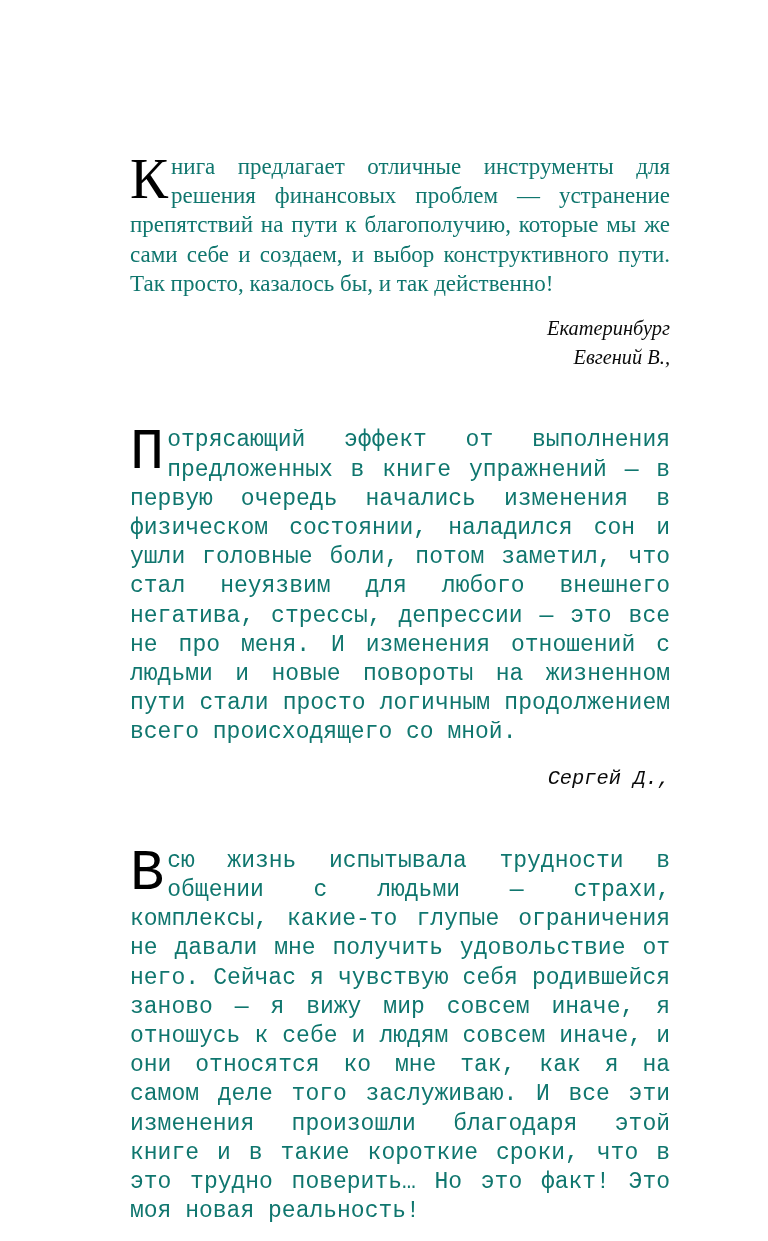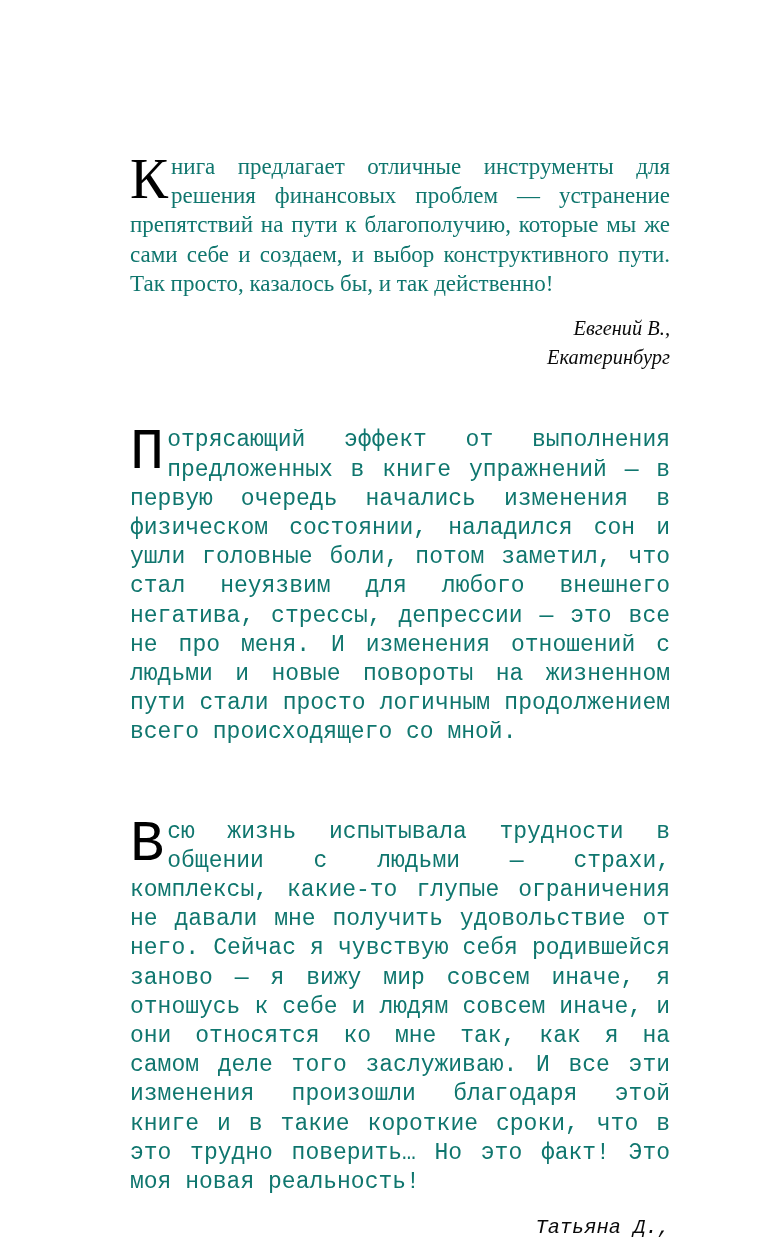--- a/index.html
+++ b/index.html
@@ -74,28 +74,29 @@
 </style>
 </head>
 <body>
 
 <div class="page">
   <div class="content">
 
     <section class="testimonial">
       <p class="quote-body">Книга предлагает отличные инструменты для решения финансовых проблем — устранение препятствий на пути к благополучию, которые мы же сами себе и создаем, и выбор конструктивного пути. Так просто, казалось бы, и так действенно!</p>
       <p class="signature">
+        <span class="signature-line">Екатеринбург</span>
         <span class="signature-line">Евгений В.,</span>
-        <span class="signature-line">Екатеринбург</span>
       </p>
     </section>
 
     <section class="testimonial">
       <p class="quote-body">Потрясающий эффект от выполнения предложенных в книге упражнений — в первую очередь начались изменения в физическом состоянии, наладился сон и ушли головные боли, потом заметил, что стал неуязвим для любого внешнего негатива, стрессы, депрессии — это все не про меня. И изменения отношений с людьми и новые повороты на жизненном пути стали просто логичным продолжением всего происходящего со мной.</p>
       <p class="signature">
+        <span class="signature-line">Сергей Д.,</span>
       </p>
     </section>
 
     <section class="testimonial">
       <p class="quote-body">Всю жизнь испытывала трудности в общении с людьми — страхи, комплексы, какие-то глупые ограничения не давали мне получить удовольствие от него. Сейчас я чувствую себя родившейся заново — я вижу мир совсем иначе, я отношусь к себе и людям совсем иначе, и они относятся ко мне так, как я на самом деле того заслуживаю. И все эти изменения произошли благодаря этой книге и в такие короткие сроки, что в это трудно поверить… Но это факт! Это моя новая реальность!</p>
       <p class="signature">
         <span class="signature-line">Татьяна Д.,</span>
         <span class="signature-line">Ломоносов</span>
       </p>
     </section>

